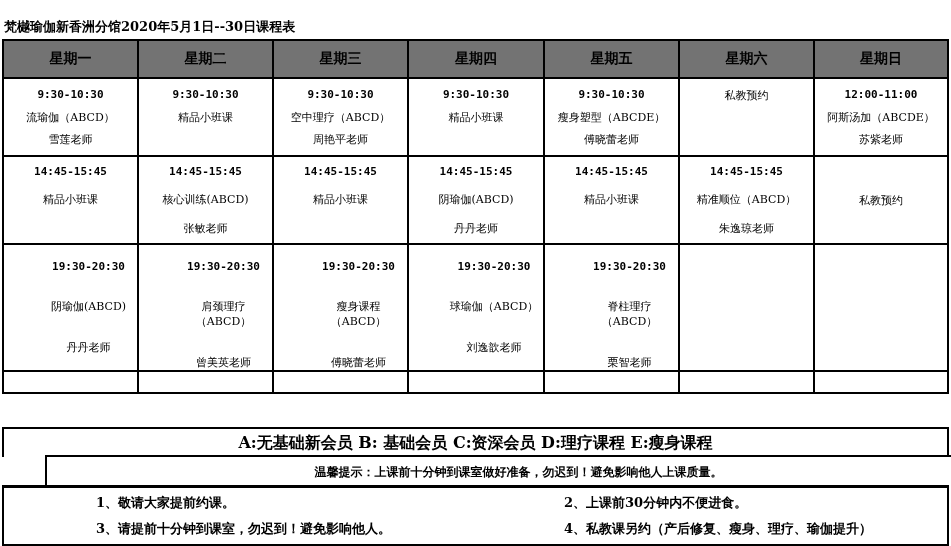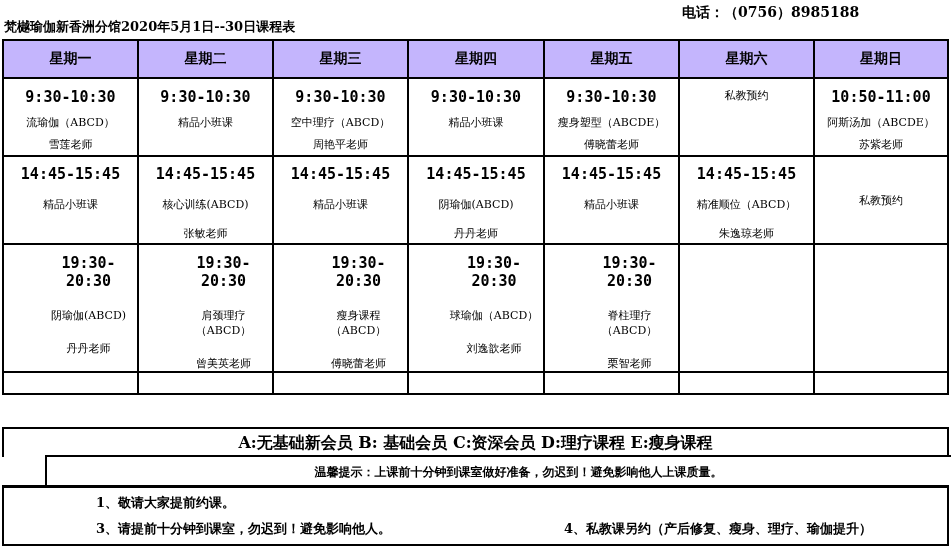--- a/index.html
+++ b/index.html
@@ -1,46 +1,45 @@
 <!DOCTYPE html>
 <html><head>
 <meta charset="utf-8">
 <style>
   html, body { margin:0; padding:0; background:#ffffff; }
   body { width:951px; height:546px; position:relative; overflow:hidden; font-family:"DejaVu Serif", serif; color:#000; }
   .title { position:absolute; left:4px; top:18px; font-size:13px; font-weight:bold; letter-spacing:0px; white-space:nowrap; }
   .contact { position:absolute; left:682px; top:4px; font-size:14px; font-weight:bold; line-height:17px; white-space:nowrap; }
   .grid { position:absolute; left:2px; top:39px; width:945px; border-collapse:collapse; table-layout:fixed; }
   .grid td, .grid th { border:2px solid #000; text-align:center; vertical-align:top; padding:0; font-size:11px; }
-  .grid th { background:#c4b5fd; height:36px; vertical-align:middle; font-size:14px; font-weight:bold; border-width:2px; }
+  .grid th { background:#737373; height:36px; vertical-align:middle; font-size:14px; font-weight:bold; border-width:2px; }
   .grid td .cell { display:flex; flex-direction:column; align-items:center; }
   .r1 td { height:76px; }
   .r2 td { height:69px; }
   .r3 td { height:86px; }
   .r4 td { height:88px; }
   .r5 td { height:20px; }
-  .cell .t { font-family:"DejaVu Sans Mono", monospace; font-size:15px; font-weight:bold; }
+  .cell .t { font-family:"DejaVu Sans Mono", monospace; font-size:11px; font-weight:bold; }
   .cell .c, .cell .p { font-size:11px; }
   .r1 .cell { padding-top:9px; gap:9px; }
   .r1 .cell .p { margin-top:-2px; }
   .r2 .cell { padding-top:10px; gap:14px; }
   .r2 .cell .p { margin-top:-10px; }
   .r3 .cell { padding-top:8px; gap:14px; }
-  .r4 .cell { padding-top:9px; gap:18px;margin-left:36px; }
+  .r4 .cell { padding-top:15px; gap:26px;margin-left:36px; }
   .legend { position:absolute; left:2px; top:427px; width:943px; height:28px; border:2px solid #000; border-bottom:none; font-size:16px; text-align:center; line-height:28px; font-weight:bold; }
   .tip { position:absolute; left:2px; top:455px; width:943px; height:30px; border:2px solid #000; border-bottom:none; font-size:12px; text-align:center; line-height:30px; font-weight:bold;margin-left:43px; }
   .notes { position:absolute; left:2px; top:485px; width:943px; height:56px; border:2px solid #000; border-top:3px solid #000; font-size:13px; font-weight:bold; }
   .note { position:absolute; white-space:nowrap;margin-left:16px; }
 </style>
 </head>
 <body>
 
 <div class="title">梵樾瑜伽新香洲分馆2020年5月1日--30日课程表</div>
 <div class="contact">
-  <div>电话：（0756）8985188</div>
 </div>
 
 <table class="grid">
   <colgroup>
     <col style="width:135px">
       <col style="width:135px">
       <col style="width:135px">
       <col style="width:136px">
       <col style="width:135px">
       <col style="width:135px">
@@ -92,21 +91,21 @@
         <span class="p">傅晓蕾老师</span>
           </div>
         </td>
       <td>
           <div class="cell">
         <span class="c">私教预约</span>
           </div>
         </td>
       <td>
           <div class="cell">
-        <span class="t">10:50-11:00</span>
+        <span class="t">12:00-11:00</span>
         <span class="c">阿斯汤加（ABCDE）</span>
         <span class="p">苏紫老师</span>
           </div>
         </td>
     </tr>
     <tr class="r3">
       <td>
           <div class="cell">
         <span class="t">14:45-15:45</span>
         <span class="c">精品小班课</span>
@@ -196,15 +195,16 @@
       <td></td>
       <td></td>
     </tr>
   </tbody>
 </table>
 
 <div class="legend">A:无基础新会员 B: 基础会员 C:资深会员 D:理疗课程 E:瘦身课程</div>
 <div class="tip">温馨提示：上课前十分钟到课室做好准备，勿迟到！避免影响他人上课质量。</div>
 <div class="notes">
   <div class="note" style="left:76px; top:6px;">1、敬请大家提前约课。</div>
+  <div class="note" style="left:544px; top:6px;">2、上课前30分钟内不便进食。</div>
   <div class="note" style="left:76px; top:32px;">3、请提前十分钟到课室，勿迟到！避免影响他人。</div>
   <div class="note" style="left:544px; top:32px;">4、私教课另约（产后修复、瘦身、理疗、瑜伽提升）</div>
 </div>
 
 </body></html>

